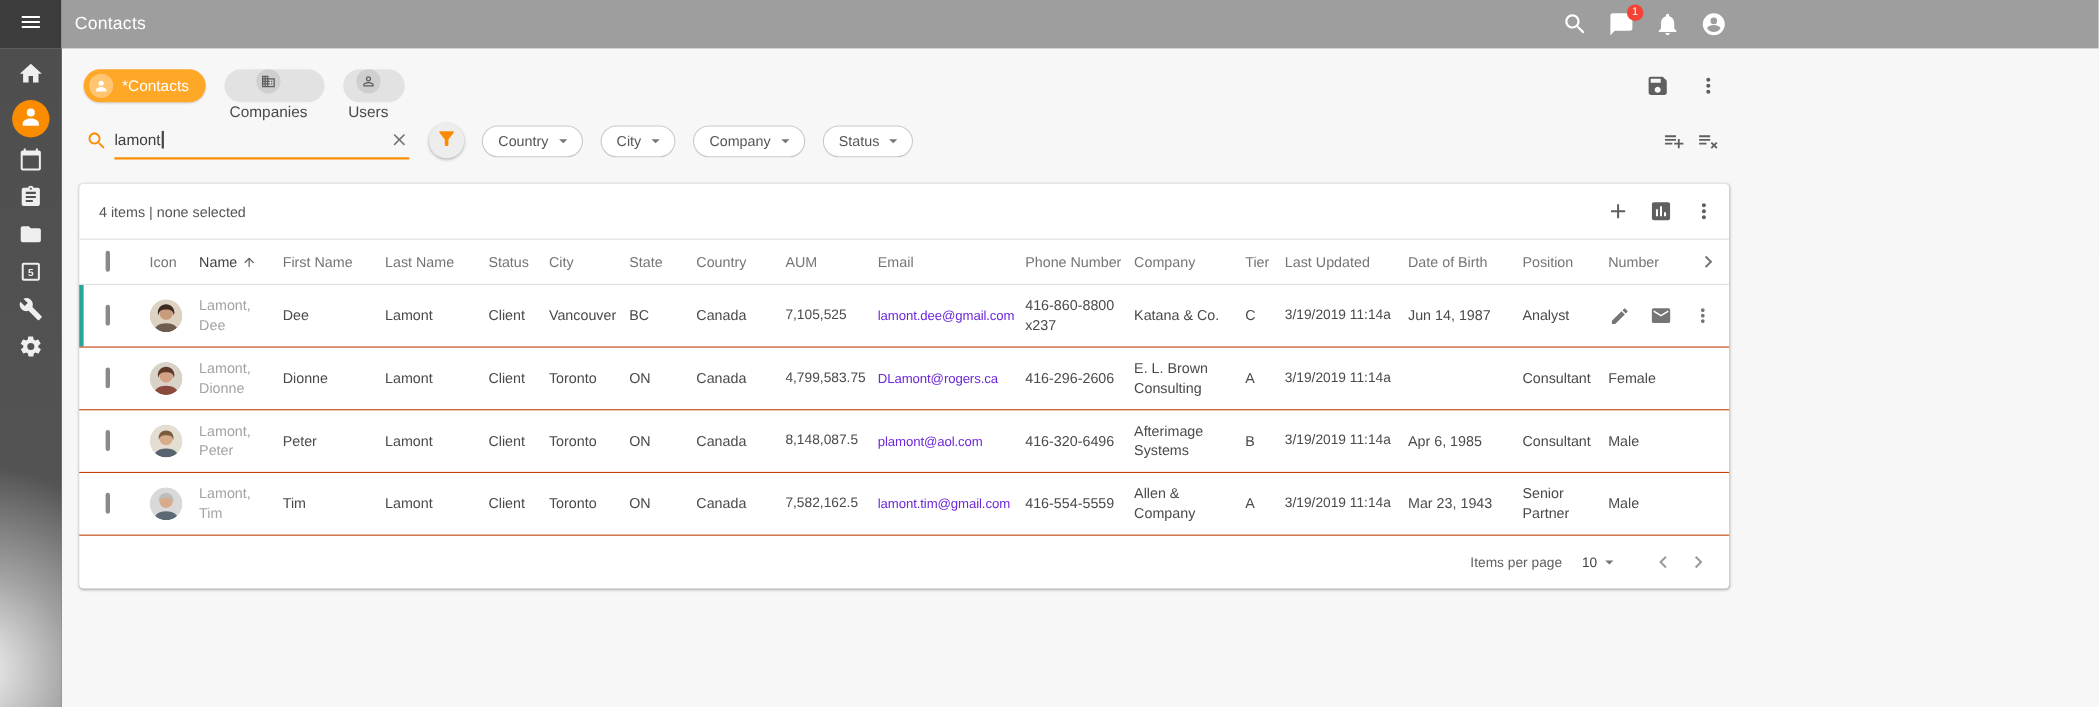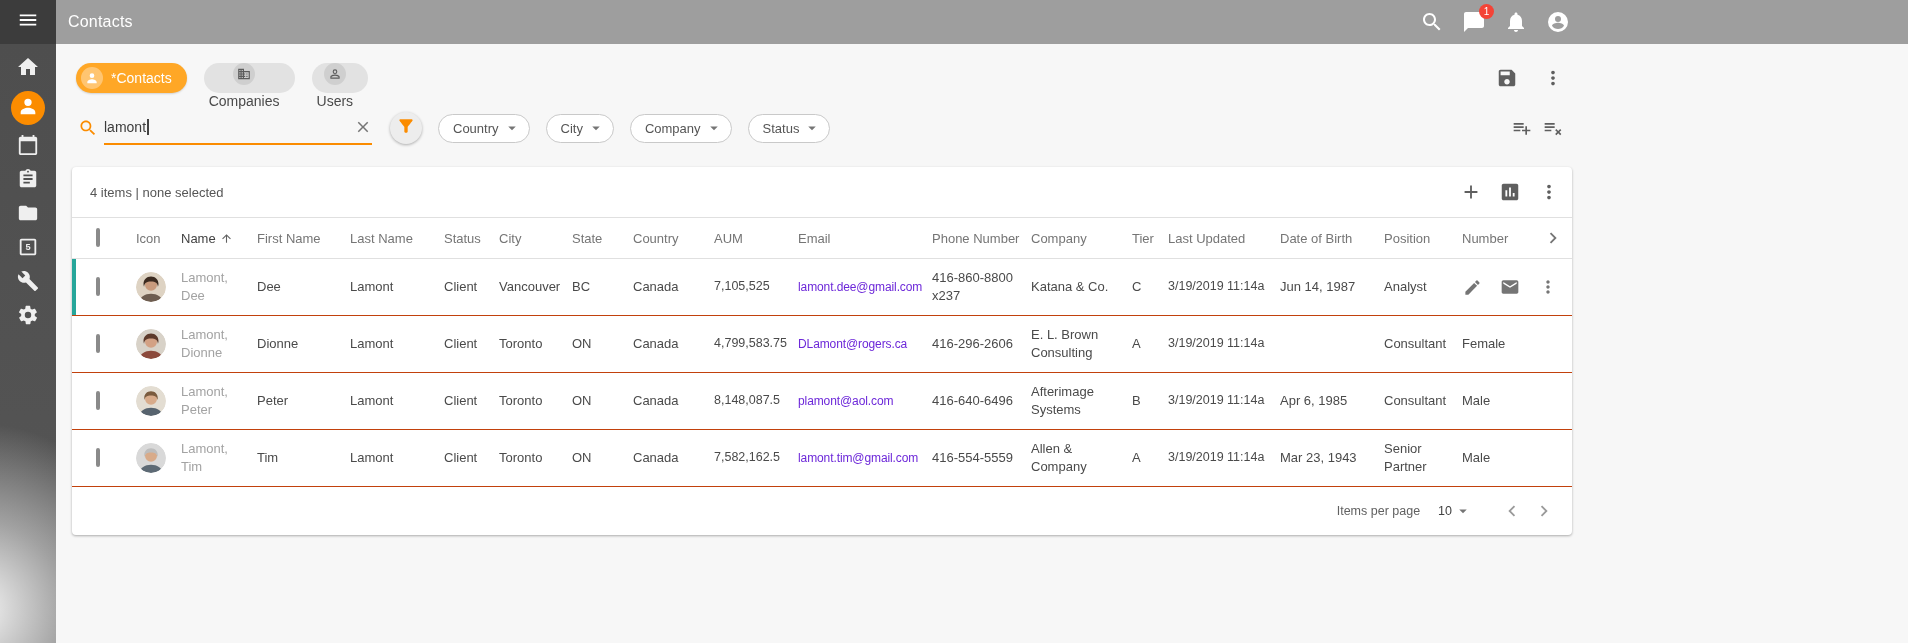--- a/index.html
+++ b/index.html
@@ -429,21 +429,21 @@
           </div>
         <div class="cell name-cell">Lamont, Peter</div>
         <div class="cell">Peter</div>
         <div class="cell">Lamont</div>
         <div class="cell">Client</div>
         <div class="cell">Toronto</div>
         <div class="cell">ON</div>
         <div class="cell">Canada</div>
         <div class="cell aum-cell">8,148,087.5</div>
         <div class="cell email-cell">plamont@aol.com</div>
-        <div class="cell">416-640-6496</div>
+        <div class="cell">416-320-6496</div>
         <div class="cell">Afterimage Systems</div>
         <div class="cell">B</div>
         <div class="cell updated-cell">3/19/2019 11:14a</div>
         <div class="cell">Apr 6, 1985</div>
         <div class="cell">Consultant</div>
         <div class="cell">Male</div>
         <div class="cell"></div>
       </div>
 
       <div class="trow">

